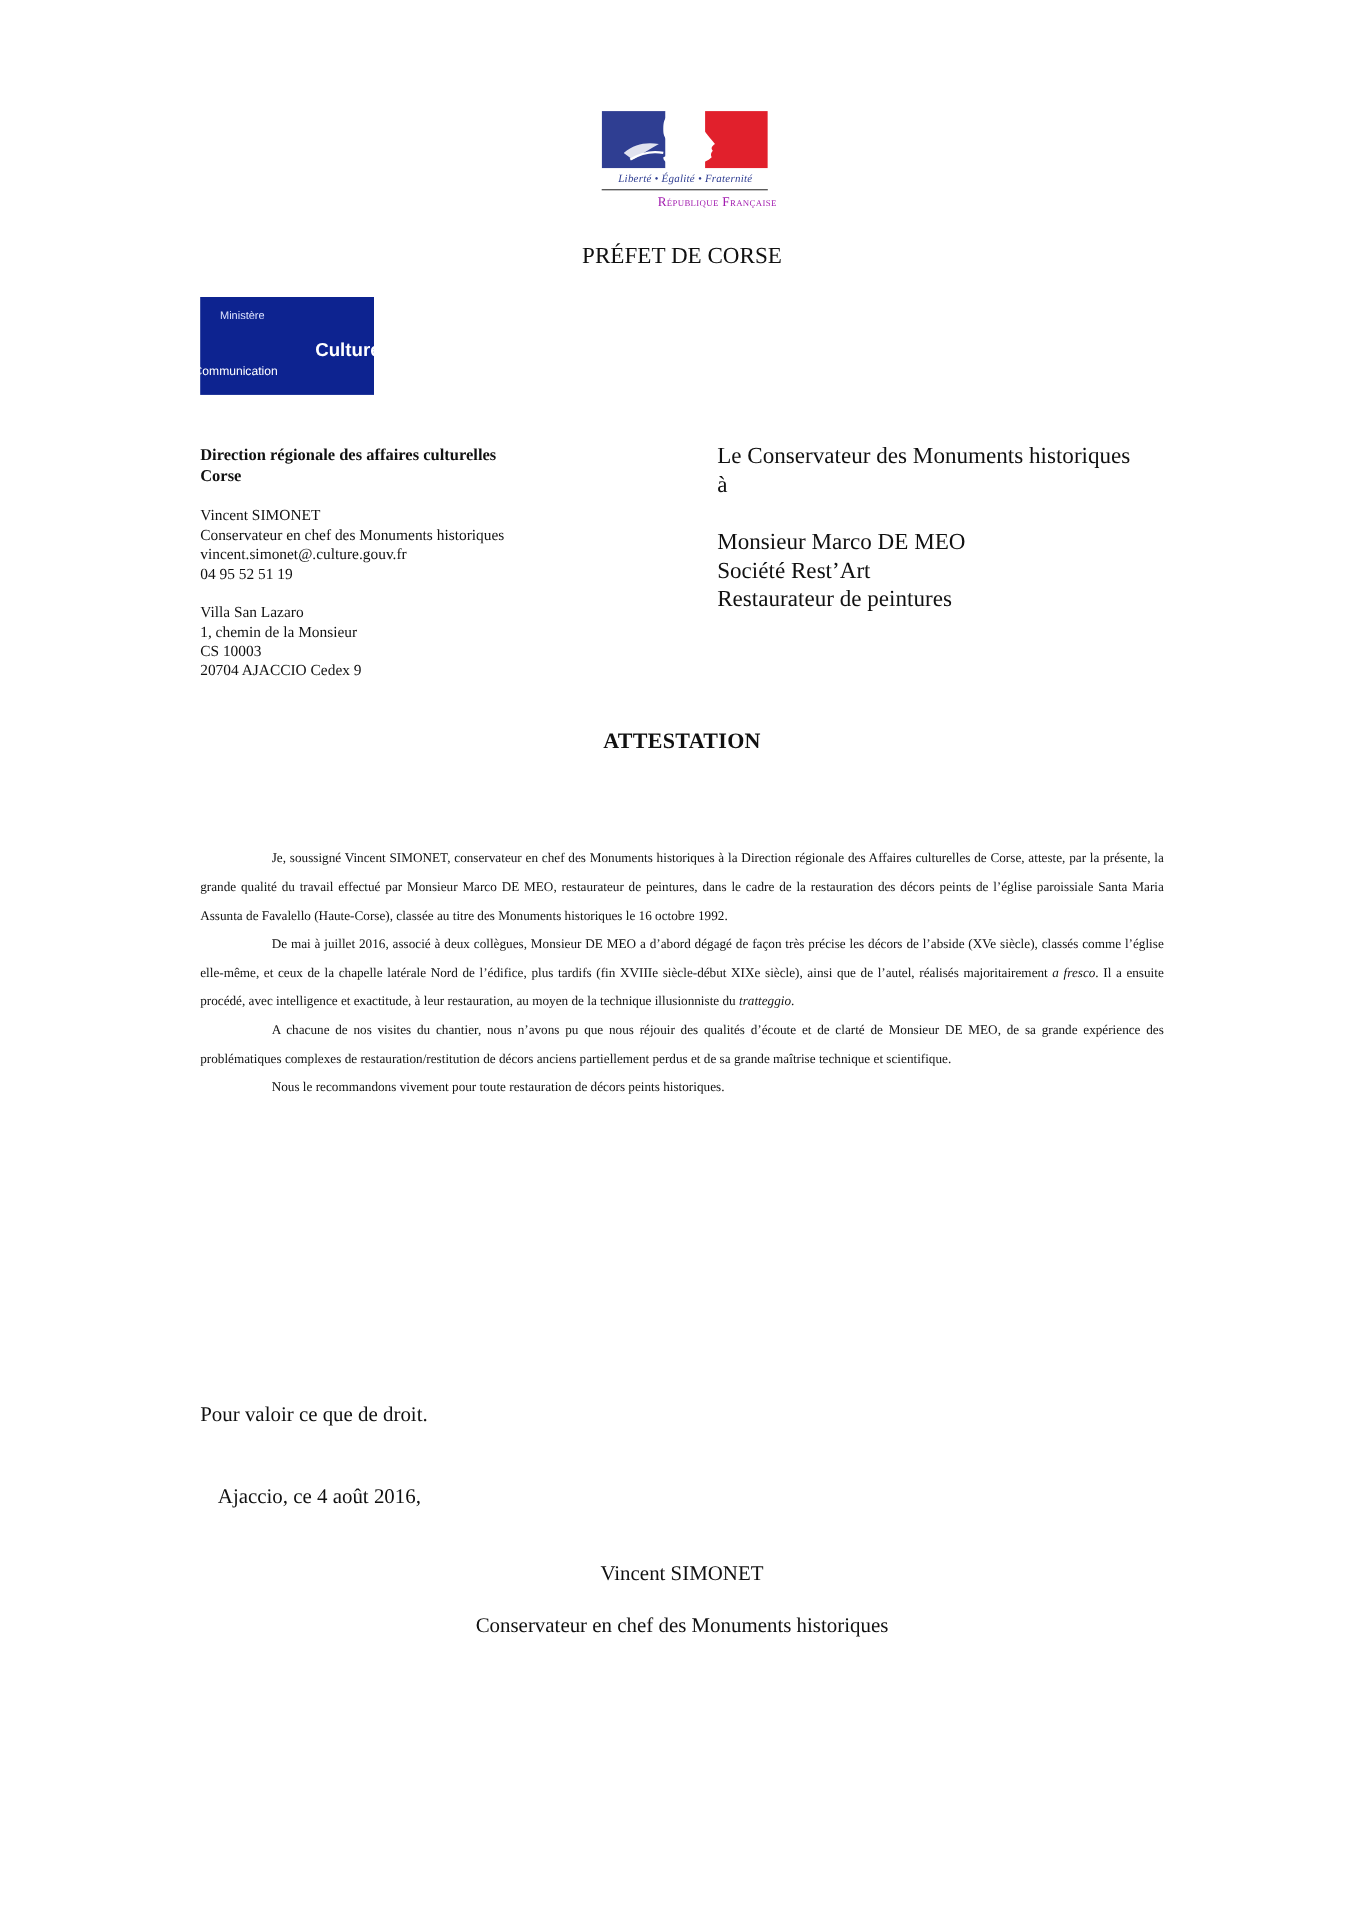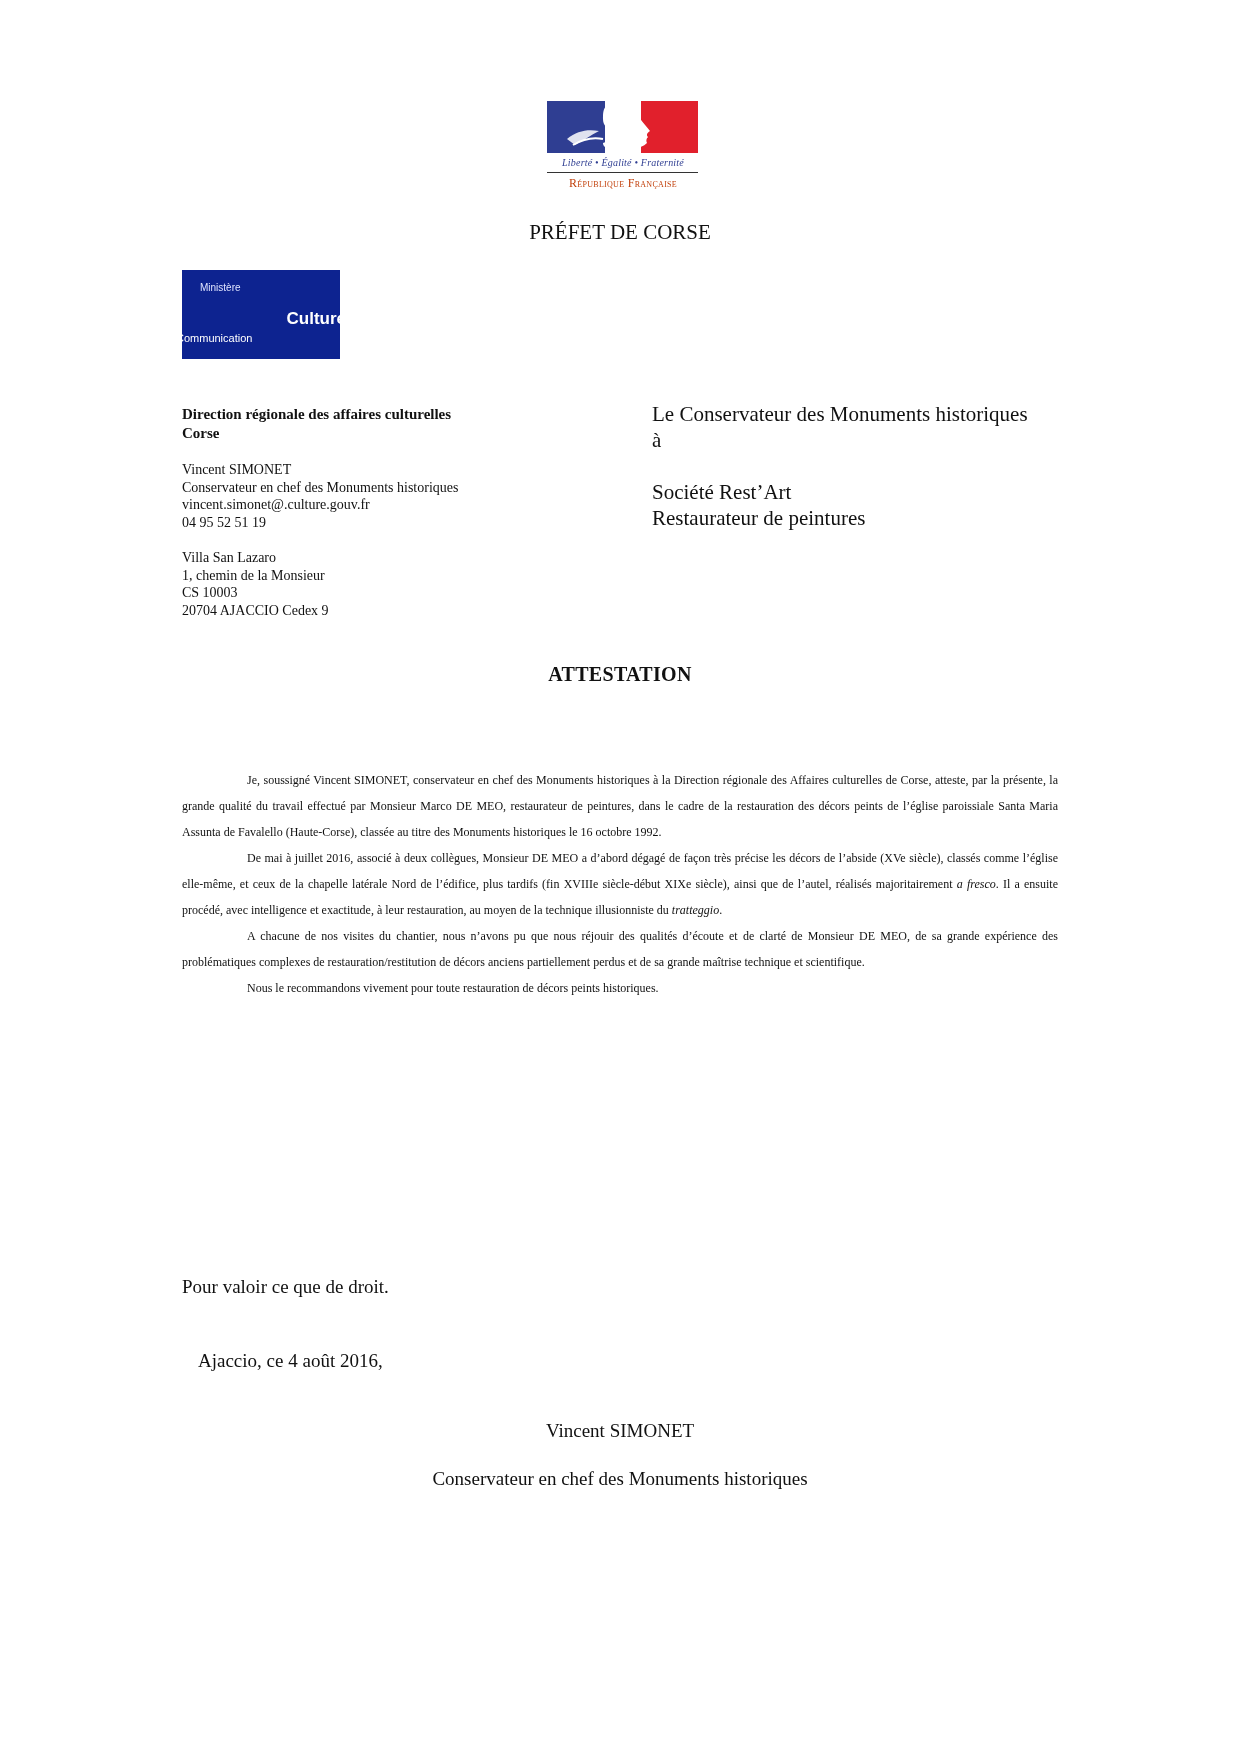--- a/index.html
+++ b/index.html
@@ -5,21 +5,21 @@
     html, body { margin: 0; padding: 0; background: #ffffff; }
     body { width: 1240px; height: 1754px; position: relative; overflow: hidden; font-family: "Liberation Serif", serif; color: #111; }
 
     .marianne { position: absolute; left: 547px; top: 101px; width: 151px; height: 52px; overflow: hidden; }
     .marianne .blue { position: absolute; left: 0; top: 0; width: 58px; height: 52px; background: #2f3e92; }
     .marianne .white { position: absolute; left: 58px; top: 0; width: 36px; height: 52px; background: #ffffff; }
     .marianne .red { position: absolute; left: 94px; top: 0; width: 57px; height: 52px; background: #e1202c; }
     .marianne svg { position: absolute; left: 0; top: 0; }
     .motto { position: absolute; left: 545px; top: 157px; width: 156px; text-align: center; font-style: italic; font-size: 10px; color: #2f3e92; letter-spacing: 0.2px; }
     .motto-rule { position: absolute; left: 547px; top: 172px; width: 151px; height: 1px; background: #333; }
-    .republique { position: absolute; left: 540px; top: 176px; width: 166px; text-align: center; font-size: 12px; font-variant: small-caps; letter-spacing: 0.3px; color: #c2410c; }
+    .republique { position: absolute; left: 540px; top: 176px; width: 166px; text-align: right; font-size: 12px; font-variant: small-caps; letter-spacing: 0.3px; color: #a21caf; }
     .prefet { position: absolute; left: 420px; top: 220px; width: 400px; text-align: center; font-size: 21px; }
 
     .ministere { position: absolute; left: 182px; top: 270px; width: 158px; height: 89px; background: #0d2390; overflow: hidden; color: #fff; font-family: "Liberation Sans", sans-serif; }
     .ministere .small { position: absolute; left: 18px; top: 12px; font-size: 10px; color: #dfe4ff; }
     .ministere .culture { position: absolute; right: -6px; top: 39px; font-size: 17px; font-weight: bold; }
     .ministere .comm { position: absolute; left: -6px; top: 62px; font-size: 11px; font-weight: normal; }
 
     .sender { position: absolute; left: 182px; top: 405px; width: 340px; font-size: 14px; line-height: 17.5px; }
     .sender .org { font-weight: bold; font-size: 15px; line-height: 19px; }
     .sender .gap { height: 18px; }
@@ -73,20 +73,21 @@
   <div>Villa San Lazaro</div>
   <div>1, chemin de la Monsieur</div>
   <div>CS 10003</div>
   <div>20704  AJACCIO Cedex 9</div>
 </div>
 
 <div class="recipient">
   <div>Le Conservateur des Monuments historiques</div>
   <div>à</div>
   <div class="gap"></div>
+  <div>Monsieur Marco DE MEO</div>
   <div>Société Rest’Art</div>
   <div>Restaurateur de peintures</div>
 </div>
 
 <div class="title">ATTESTATION</div>
 
 <div class="body-text">
   <p>Je, soussigné Vincent SIMONET, conservateur en chef des Monuments historiques à la Direction régionale des Affaires culturelles de Corse, atteste, par la présente, la grande qualité du travail effectué par Monsieur Marco DE MEO, restaurateur de peintures, dans le cadre de la restauration des décors peints de l’église paroissiale Santa Maria Assunta de Favalello (Haute-Corse), classée au titre des Monuments historiques le 16 octobre 1992.</p>
   <p><span>De mai à juillet 2016, associé à deux collègues, Monsieur DE MEO a d’abord dégagé de façon très précise les décors de l’abside (XVe siècle), classés comme l’église elle-même, et ceux de la chapelle latérale Nord de l’édifice, plus tardifs (fin XVIIIe siècle-début XIXe siècle), ainsi que de l’autel, réalisés majoritairement </span><i>a fresco</i><span>. Il a ensuite procédé, avec intelligence et exactitude, à leur restauration, au moyen de la technique illusionniste du </span><i>tratteggio</i><span>.</span></p>
   <p>A chacune de nos visites du chantier, nous n’avons pu que nous réjouir des qualités d’écoute et de clarté de Monsieur DE MEO, de sa grande expérience des problématiques complexes de restauration/restitution de décors anciens partiellement perdus et de sa grande maîtrise technique et scientifique.</p>

